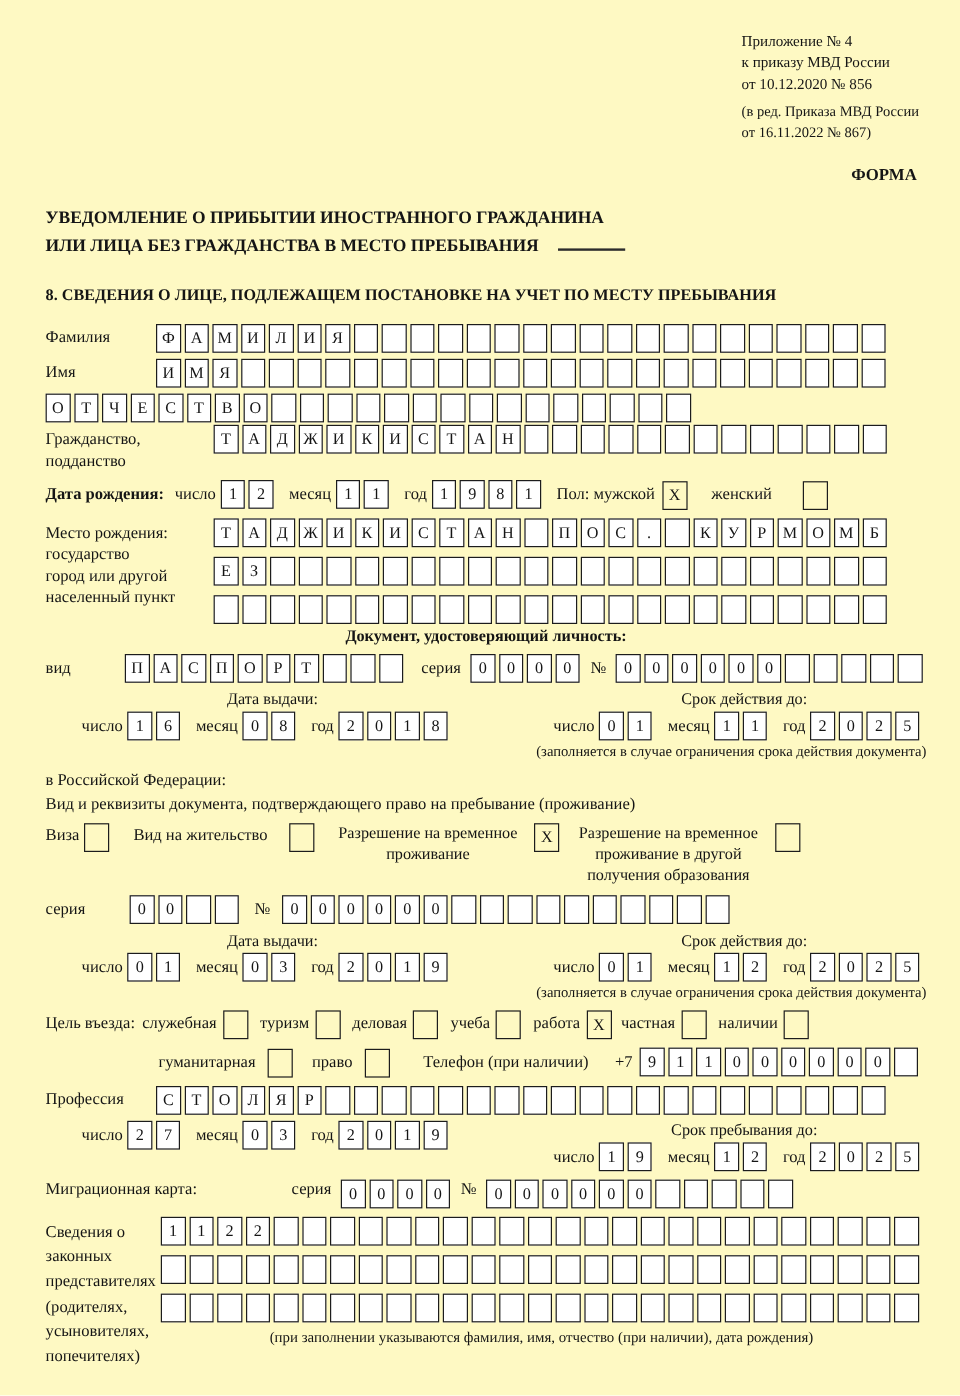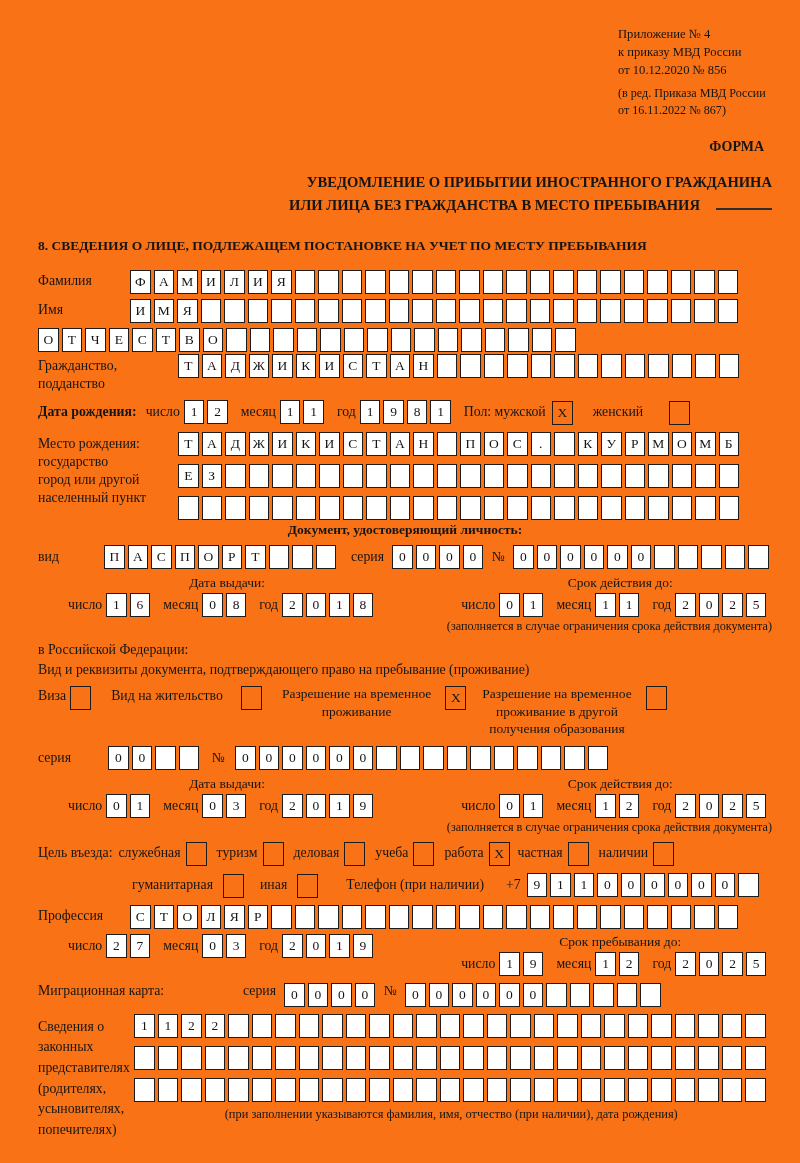--- a/index.html
+++ b/index.html
@@ -1,26 +1,26 @@
 <!DOCTYPE html>
 <html><head>
 <meta charset="utf-8">
 <style>
   * { box-sizing: border-box; margin: 0; padding: 0; }
   html, body { background: #ffffff; }
   body { width: 800px; font-family: "Liberation Serif", "DejaVu Serif", serif; color: #151515; }
-  .page { width: 800px; height: 1163px; padding: 26px 28px 0 38px; overflow: hidden; position: relative; background: #f97316; }
+  .page { width: 800px; height: 1163px; padding: 26px 28px 0 38px; overflow: hidden; position: relative; background: #fef9c3; }
 
   
   .hdr { margin-left: 580px; width: 185px; font-size: 12.6px; line-height: 1.42; }
   .hdr .small { font-size: 12.1px; margin-top: 5px; }
   .forma { text-align: right; padding-right: 8px; font-weight: bold; font-size: 14px; margin-top: 20px; }
 
   
-  .title { text-align: right; font-weight: bold; font-size: 14.6px; line-height: 1.55; margin-top: 16px; }
+  .title { text-align: left; font-weight: bold; font-size: 14.6px; line-height: 1.55; margin-top: 16px; }
   .uline { display: inline-block; width: 56px; border-bottom: 2px solid #2d2d2d; height: 14px; margin-left: 16px; }
   .sec { font-weight: bold; font-size: 13.5px; margin-top: 22px; margin-bottom: 16px; }
 
   
   .frow { display: flex; align-items: flex-start; margin-bottom: 5px; }
   .lbl { font-size: 13.8px; padding-top: 3px; flex: none; }
   .lbl2 { font-size: 13.8px; flex: none; }
   .boxes { display: flex; flex: none; }
   .cell { width: 20.5px; height: 24px; border: 1.5px solid #1c1c1c; margin-right: 3px;
           display: flex; align-items: center; justify-content: center;
@@ -526,21 +526,21 @@
         <span class="cb">&nbsp;</span>
       </span>
   </div>
 
   <div class="frow" style="align-items:center; margin-bottom:7px; padding-left:94px;">
     <span class="purp">
         <span class="lbl2" style="margin-right:10px;">гуманитарная</span>
         <span class="cb">&nbsp;</span>
       </span>
     <span class="purp" style="margin-left:16px;">
-        <span class="lbl2" style="margin-right:10px;">иная</span>
+        <span class="lbl2" style="margin-right:10px;">право</span>
         <span class="cb">&nbsp;</span>
       </span>
     <span class="lbl2" style="margin-left:28px;">Телефон (при наличии)</span>
     <span class="lbl2" style="margin-left:22px; margin-right:6px;">+7</span>
     <span class="boxes">
         <span class="cell">9</span>
         <span class="cell">1</span>
         <span class="cell">1</span>
         <span class="cell">0</span>
         <span class="cell">0</span>

